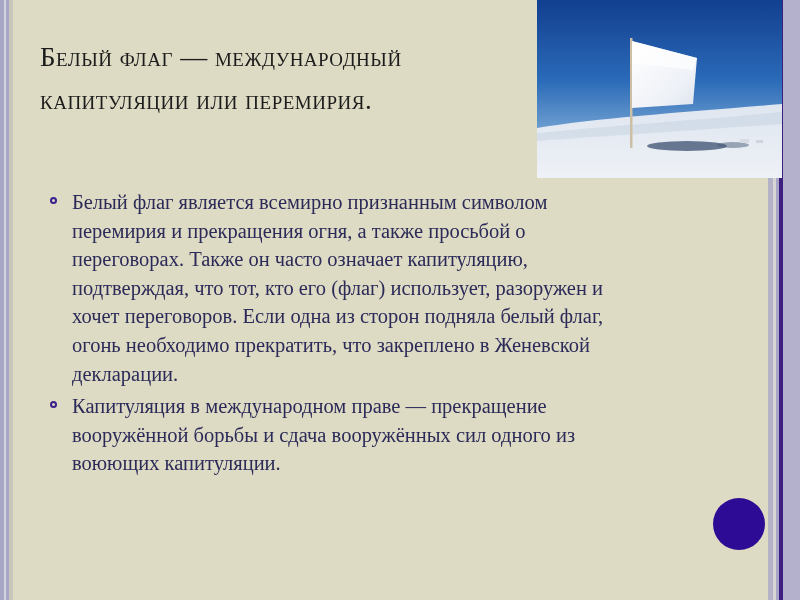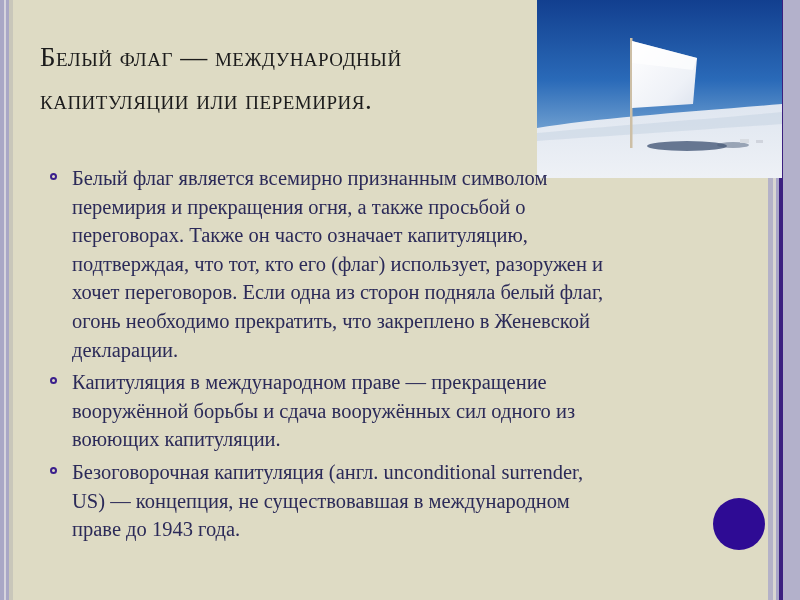--- a/index.html
+++ b/index.html
@@ -64,21 +64,21 @@
     line-height: 43px;
     font-variant: small-caps;
     letter-spacing: 0.5px;
     white-space: pre-line;
   }
 
   
   #body {
     position: absolute;
     left: 44px;
-    top: 164px;
+    top: 188px;
     width: 560px;
     color: #2b2a58;
     font-size: 20.5px;
     line-height: 28.6px;
   }
   .bullet-row {
     position: relative;
     padding-left: 28px;
     margin-bottom: 4px;
   }
@@ -161,22 +161,18 @@
     <div class="bullet-row">
       <span class="bullet-mark"></span>
       <span class="bullet-text">Белый флаг является всемирно признанным символом перемирия и прекращения огня, а также просьбой о переговорах. Также он часто означает капитуляцию, подтверждая, что тот, кто его (флаг) использует, разоружен и хочет переговоров. Если одна из сторон подняла белый флаг, огонь необходимо прекратить, что закреплено в Женевской декларации.</span>
     </div>
 
     <div class="bullet-row">
       <span class="bullet-mark"></span>
       <span class="bullet-text">Капитуляция в международном праве — прекращение вооружённой борьбы и сдача вооружённых сил одного из воюющих капитуляции.</span>
     </div>
 
-    <div class="bullet-row">
-      <span class="bullet-mark"></span>
-      <span class="bullet-text">Безоговорочная капитуляция (англ. unconditional surrender, US) — концепция, не существовавшая в международном праве до 1943 года.</span>
-    </div>
 
   </div>
 
   <div id="deco-circle"></div>
 
 </div>
 
 </body></html>

